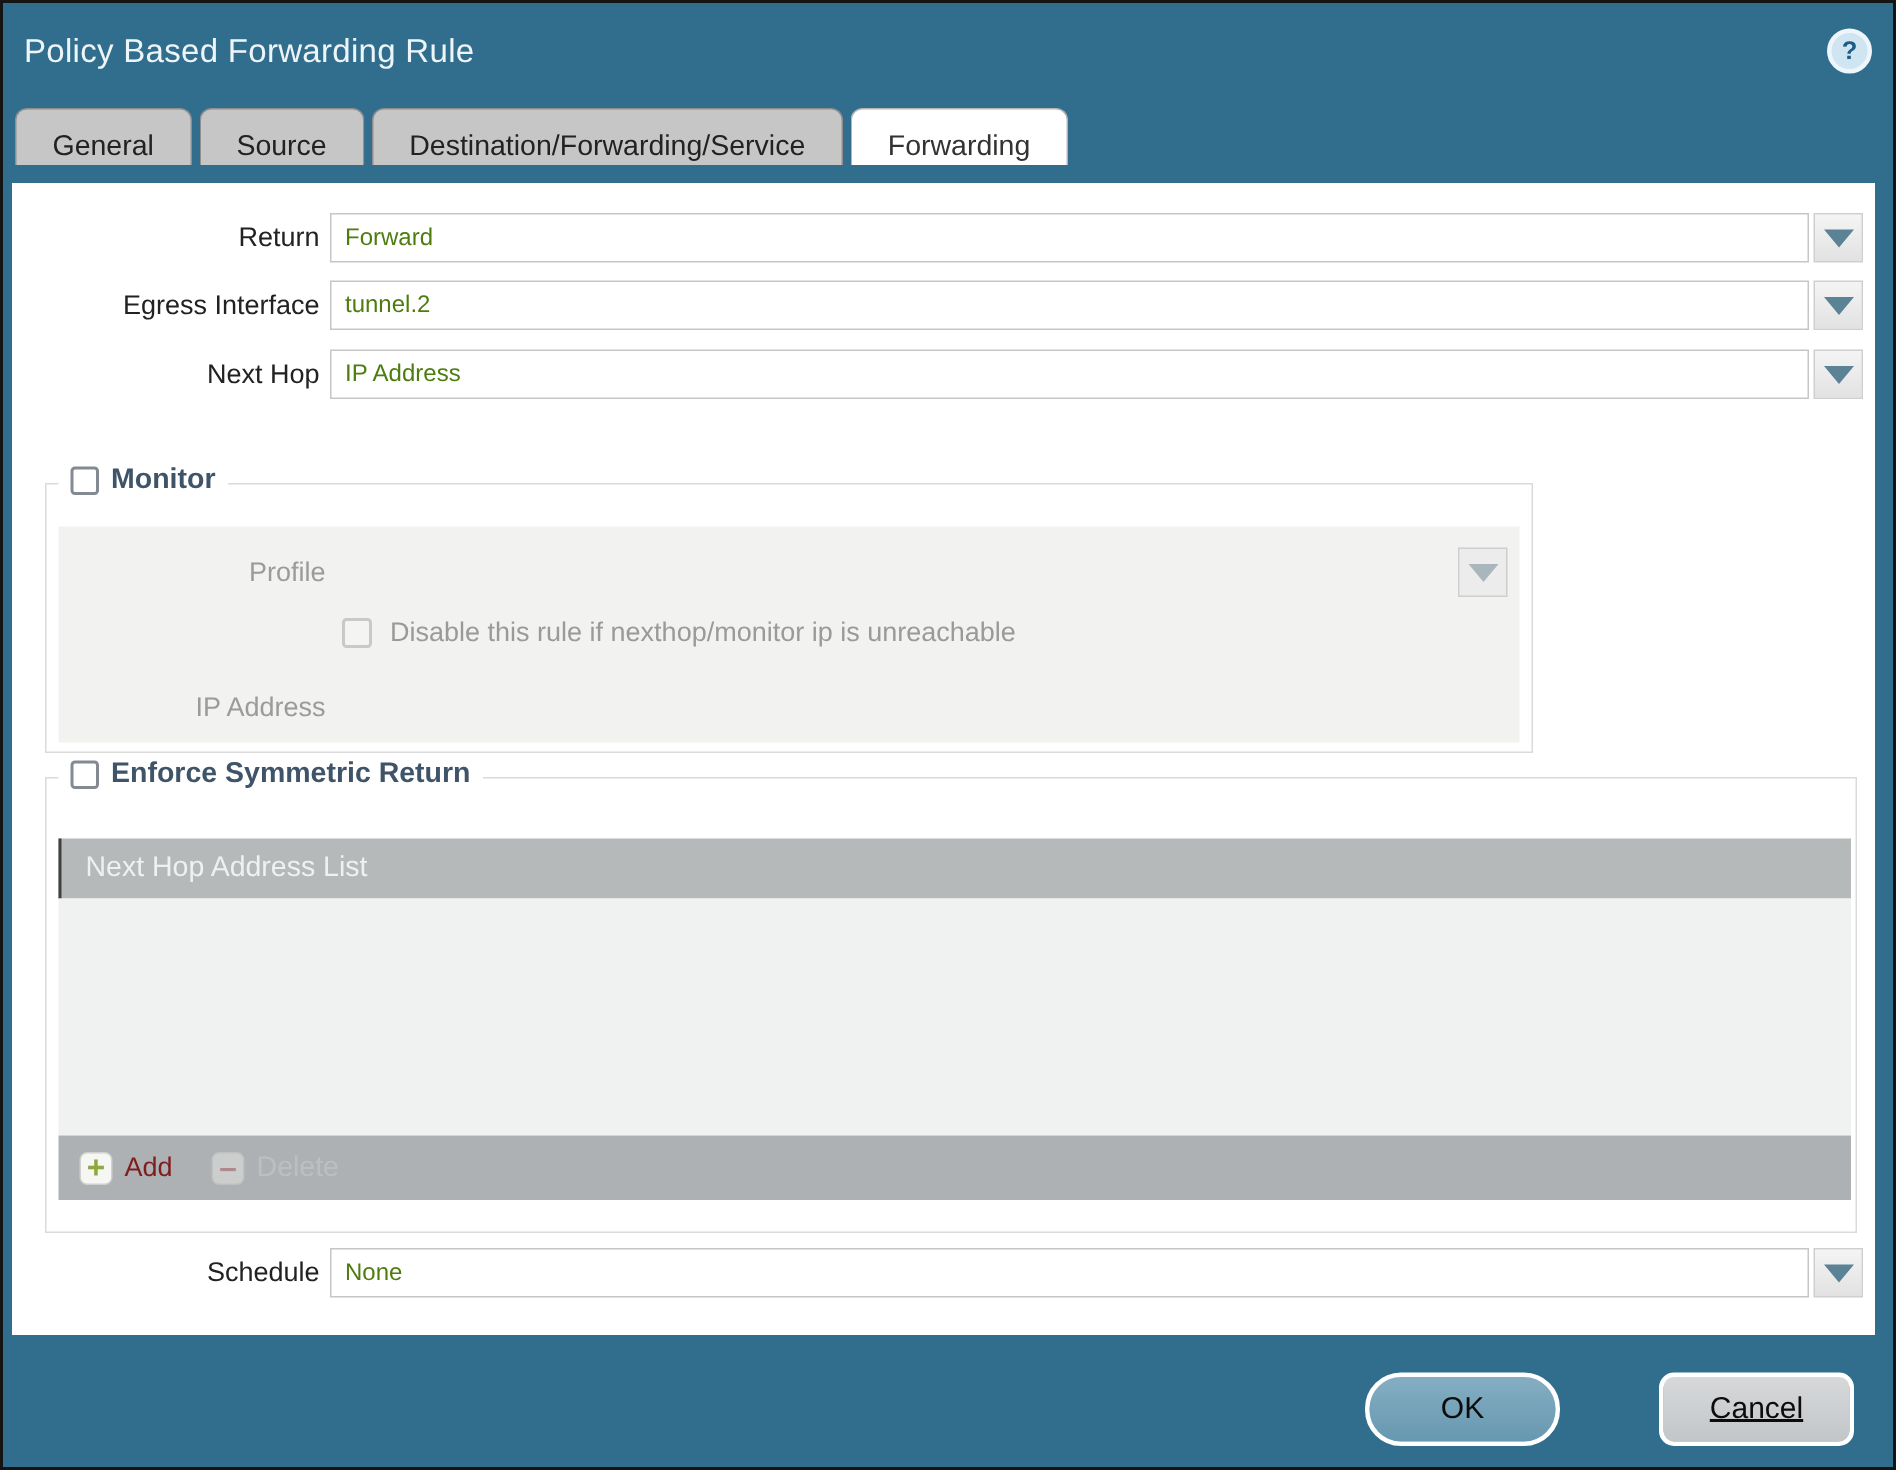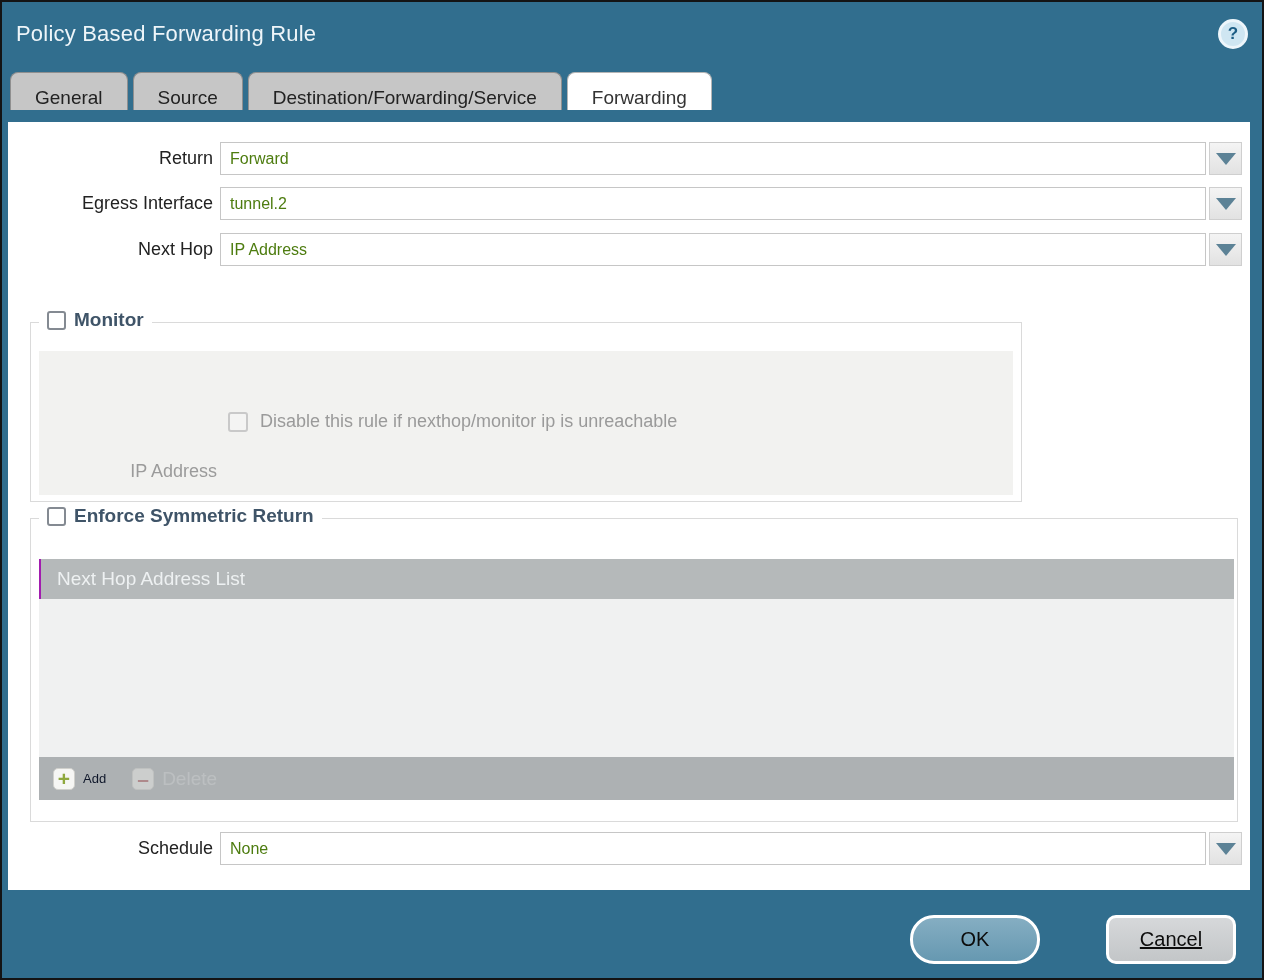--- a/index.html
+++ b/index.html
@@ -75,32 +75,32 @@
   .mrow .lbl { position:absolute; left:0; width:178px; text-align:right; font-size:18px; line-height:33px; color:#9b9b9b; }
   .field.beige { left:186px; right:38px; background:#f7f0da; border-color:#d9d2bd; }
   .field.dis   { left:186px; right:4px; background:#f7f7f6; border-color:#d4d4d4; }
   .cbx-dis { width:20px; height:20px; background:#f4f4f3; border:2px solid #c9c9c9; border-radius:3px; }
   .cbx-row { position:absolute; left:189px; display:flex; align-items:center; gap:12px; }
   .cbx-row .ctext { font-size:18px; color:#9a9a9a; white-space:nowrap; }
 
   
   .nh-table { position:absolute; left:8px; top:40px; right:3px; height:241px;
               display:flex; flex-direction:column; }
-  .nh-head { height:40px; background:#b5b9ba; border-left:2px solid #a21caf;
+  .nh-head { height:40px; background:#b5b9ba; border-left:2px solid #404040;
              color:#eef1f2; font-size:19px; line-height:40px; padding-left:16px; }
   .nh-body { flex:1; background:#f0f1f1; }
   .nh-foot { height:43px; background:#adb1b3; display:flex; align-items:center; gap:26px; padding-left:14px; }
   .tool { display:flex; align-items:center; gap:8px; cursor:pointer; }
   .tool .ico {
     width:22px; height:22px; border-radius:5px; background:#f6f6f4; border:1px solid #d0d0cc;
     display:flex; align-items:center; justify-content:center;
     font-size:21px; font-weight:bold; line-height:18px;
   }
   .tool.add .ico { color:#8fa83d; }
-  .tool.add .ttext { color:#0f172a; font-size:13px; }
+  .tool.add .ttext { color:#7f1d1d; font-size:18px; }
   .tool.del { cursor:default; opacity:0.55; }
   .tool.del .ico { color:#b0696b; background:#e6e6e4; border-color:#cfcfcb; }
   .tool.del .ttext { color:#c9cccd; font-size:19px; }
 
   
   .btn {
     position:absolute; top:913px; width:130px; height:49px;
     border:3px solid #ffffff; border-radius:10px;
     font-size:20px; color:#0c0c0c; cursor:pointer;
     display:flex; align-items:center; justify-content:center;
@@ -150,20 +150,27 @@
         </div>
     </div>
 
 
     <div class="fieldset" style="left:22px; top:200px; width:992px; height:180px;">
       <div class="legend">
         <span class="cbx"></span>
         <span class="ltext">Monitor</span>
       </div>
       <div class="mpanel">
+        <div class="mrow" style="top:14px;">
+          <span class="lbl">Profile</span>
+          <div class="field beige"></div>
+          <div class="dropbtn disabled">
+              <span class="tri"></span>
+            </div>
+        </div>
         <div class="cbx-row" style="top:60px;">
           <span class="cbx-dis"></span>
           <span class="ctext">Disable this rule if nexthop/monitor ip is unreachable</span>
         </div>
         <div class="mrow" style="top:104px;">
           <span class="lbl">IP Address</span>
           <div class="field dis"></div>
         </div>
       </div>
     </div>

